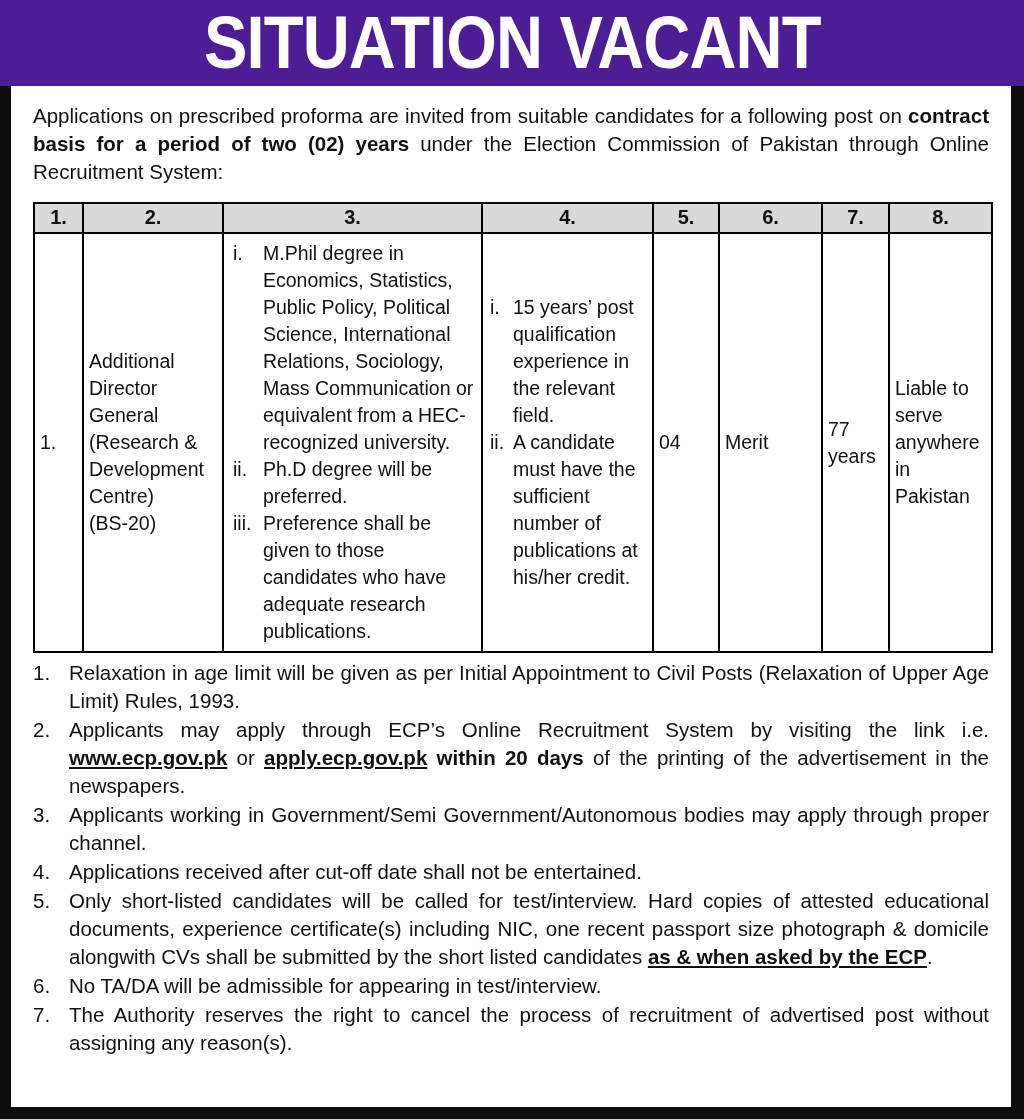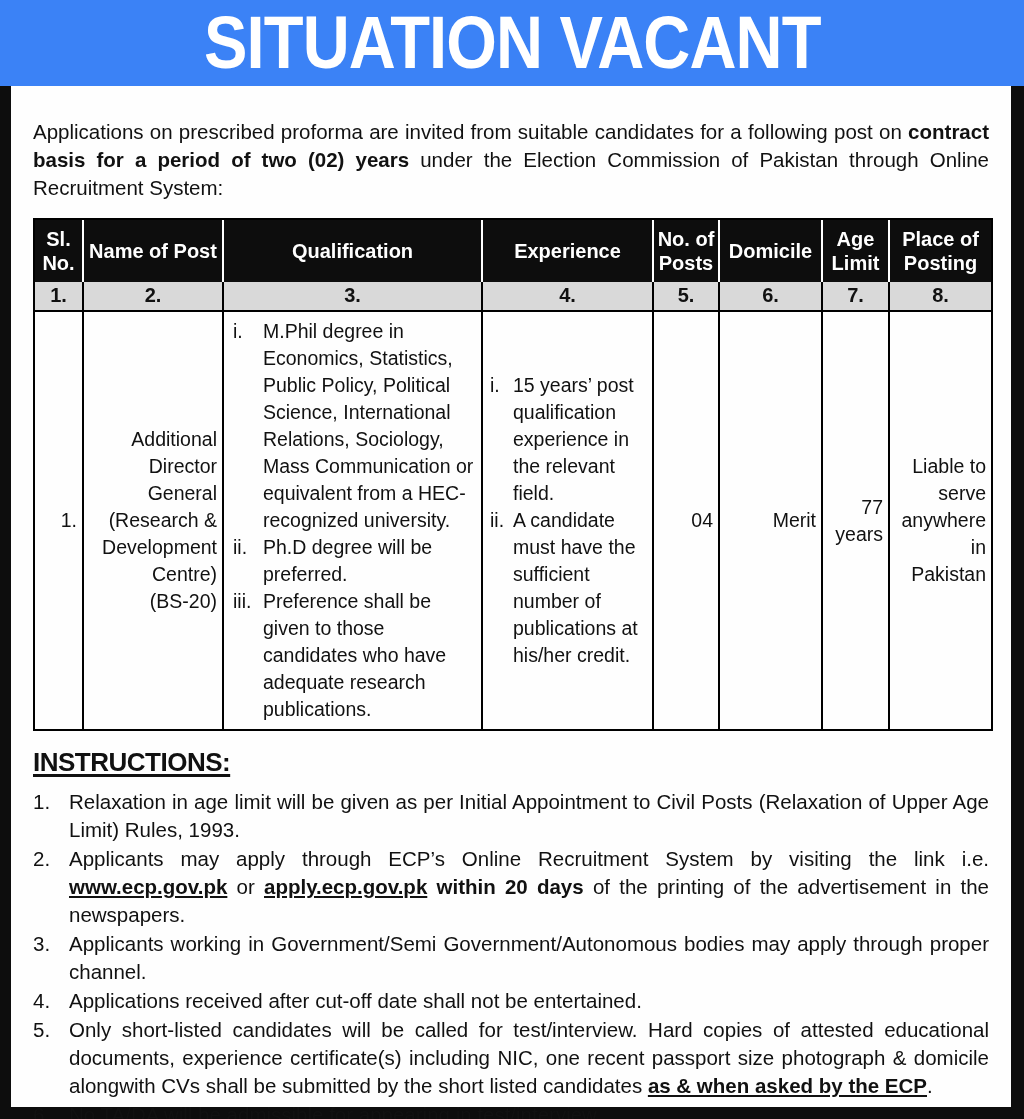--- a/index.html
+++ b/index.html
@@ -13,21 +13,21 @@
   }
   .b { font-weight: bold; }
   .u { text-decoration: underline; font-weight: bold; }
 
   
   .title-band {
     height: 86px;
     display: flex;
     align-items: center;
     justify-content: center;
-    background: #3b82f6;
+    background: #4c1d95;
   }
   .title-band h1 {
     color: #fff;
     font-size: 74px;
     font-weight: bold;
     letter-spacing: -1px;
     transform: scaleX(0.88);
     transform-origin: center;
     white-space: nowrap;
     line-height: 86px;
@@ -36,21 +36,21 @@
   
   .sheet {
     position: absolute;
     top: 86px; left: 11px; right: 13px; bottom: 12px;
     background: #fefefe;
     display: flex;
     flex-direction: column;
   }
 
   .intro {
-    padding: 32px 22px 10px 22px;
+    padding: 16px 22px 10px 22px;
     font-size: 20.5px;
     line-height: 28px;
     text-align: justify;
   }
 
   
   table.vacancy {
     margin: 6px 22px 0 22px;
     border: 2px solid #000;
     border-spacing: 0;
@@ -82,21 +82,21 @@
   table.vacancy tr.datarow td {
     height: 376px;
     vertical-align: middle;
     font-size: 19.5px;
     line-height: 27px;
     border-right: 2px solid #000;
     padding: 6px 5px;
     background: #fefefe;
   }
   table.vacancy tr.datarow td:last-child { border-right: none; }
-  td.center { text-align: right; }
+  td.center { text-align: left; }
   .prewrap { white-space: pre-line; }
 
   .mrow { display: flex; align-items: flex-start; }
   .mk { flex-shrink: 0; }
   .qual .mk { width: 34px; padding-left: 4px; }
   .exp .mk { width: 25px; padding-left: 2px; }
   .mt { flex: 1; }
 
   
   .inst-heading {
@@ -129,30 +129,20 @@
       <col style="width:49px">
         <col style="width:140px">
         <col style="width:259px">
         <col style="width:171px">
       <col style="width:66px">
         <col style="width:103px">
         <col style="width:67px">
         <col style="width:101px">
     </colgroup>
     <tbody>
-        <tr>
-      <th>Sl. No.</th>
-      <th>Name of Post</th>
-      <th>Qualification</th>
-      <th>Experience</th>
-      <th>No. of Posts</th>
-      <th>Domicile</th>
-      <th>Age Limit</th>
-      <th>Place of Posting</th>
-    </tr>
     <tr class="numrow">
       <td>1.</td>
       <td>2.</td>
       <td>3.</td>
       <td>4.</td>
       <td>5.</td>
       <td>6.</td>
       <td>7.</td>
       <td>8.</td>
     </tr>
@@ -194,21 +184,20 @@
       <td class="center">77 years</td>
       <td class="center prewrap">Liable to
 serve
 anywhere
 in
 Pakistan</td>
     </tr>
   </tbody>
     </table>
 
-  <h2 class="inst-heading">INSTRUCTIONS:</h2>
 
   <div class="inst-list">
       <div class="inst-item">
         <div class="inst-num">1.</div>
         <div class="inst-text"><span>Relaxation in age limit will be given as per Initial Appointment to Civil Posts (Relaxation of Upper Age Limit) Rules, 1993.</span></div>
       </div>
       <div class="inst-item">
         <div class="inst-num">2.</div>
         <div class="inst-text"><span>Applicants may apply through ECP’s Online Recruitment System by visiting the link i.e. </span><span class="u">www.ecp.gov.pk</span><span> or </span><span class="u">apply.ecp.gov.pk</span><span> </span><span class="b">within 20 days</span><span> of the printing of the advertisement in the newspapers.</span></div>
       </div>

